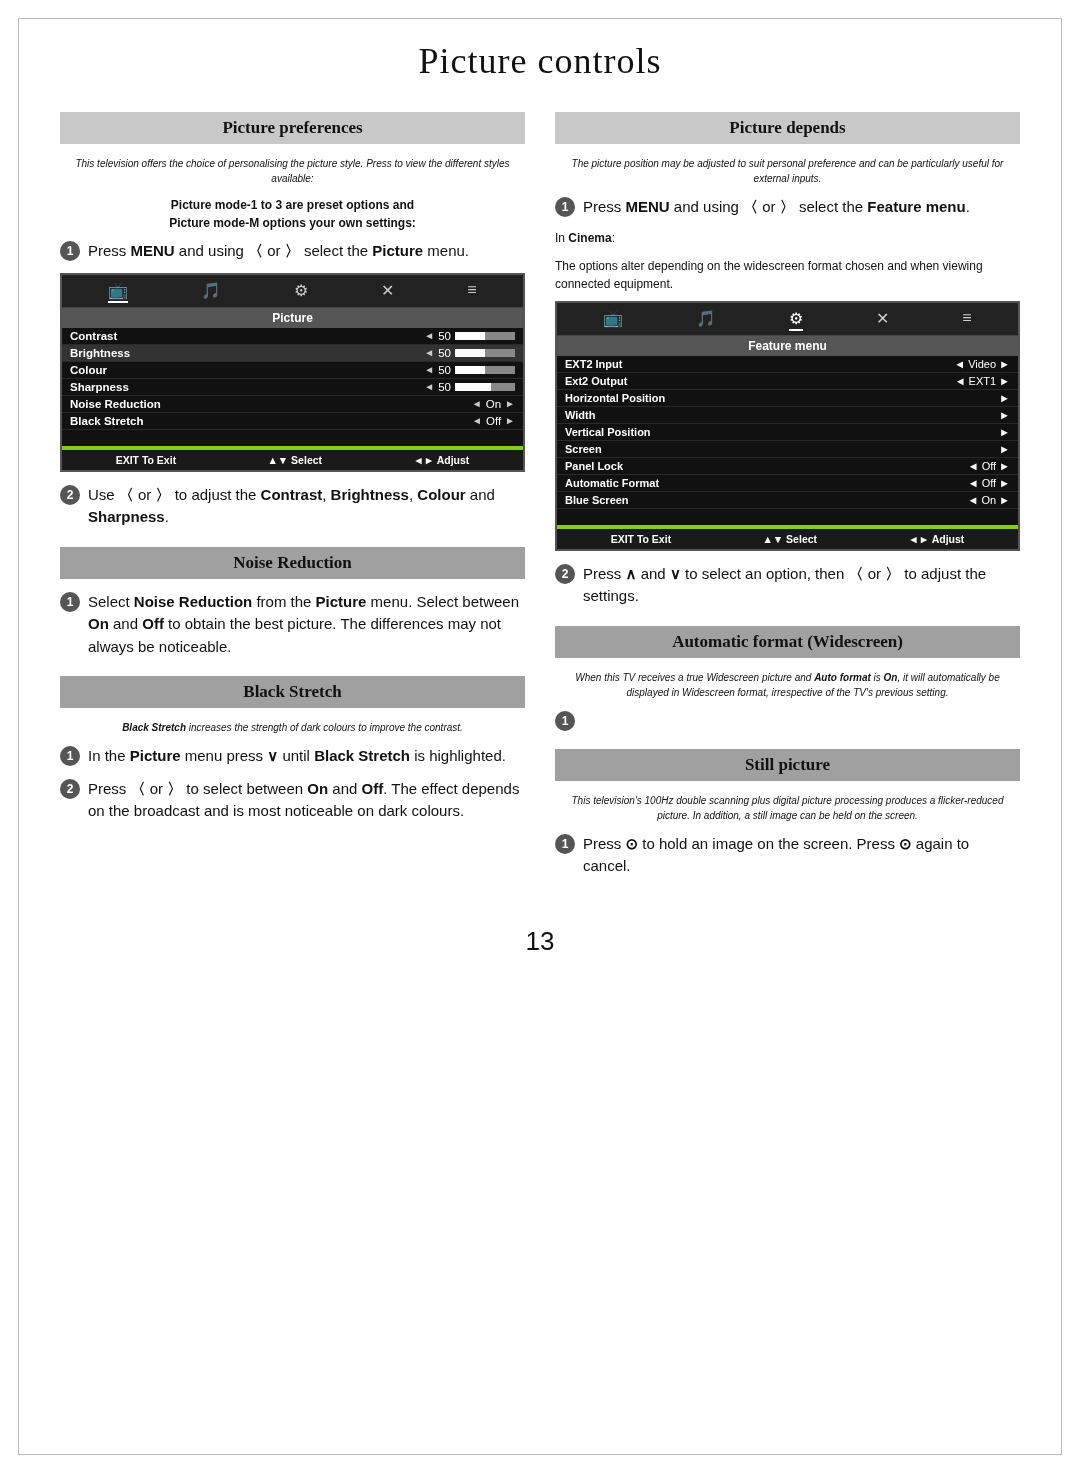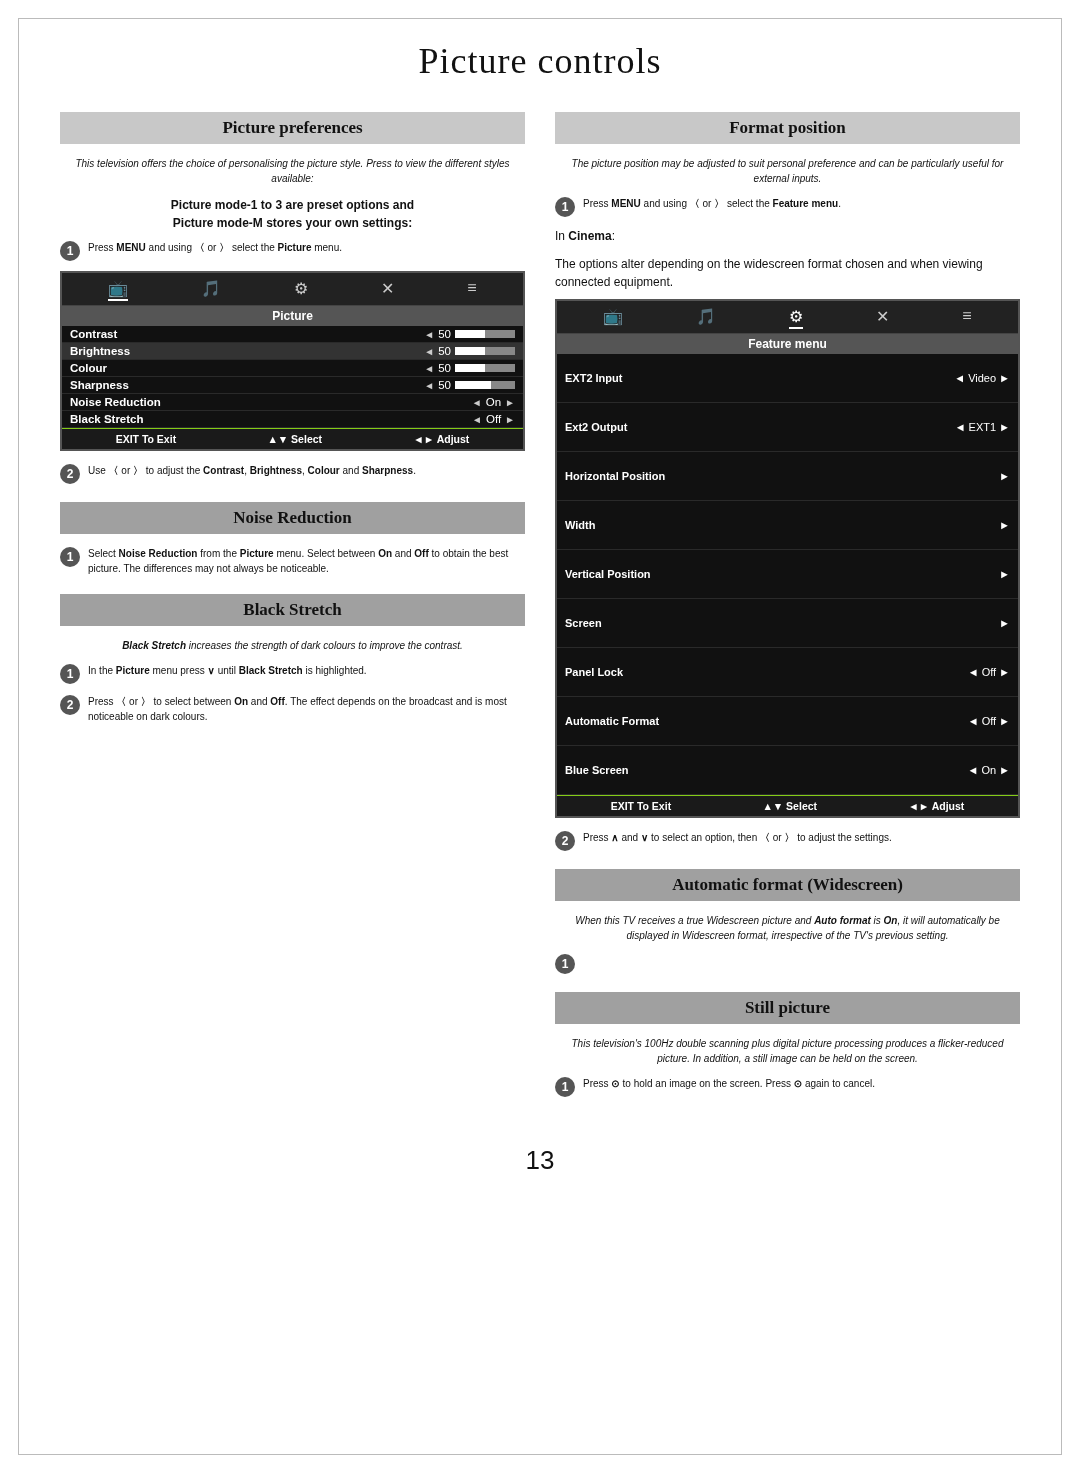--- a/index.html
+++ b/index.html
@@ -90,21 +90,21 @@
       height: 20px;
       min-width: 20px;
       display: flex;
       align-items: center;
       justify-content: center;
       font-size: 12px;
       font-weight: bold;
       margin-top: 1px;
     }
     .step-text {
-      font-size: 10px;
+      font-size: 15px;
       line-height: 1.5;
       flex: 1;
     }
 
     
     .tv-menu {
       border: 2px solid #555;
       background: #111;
       color: #fff;
       font-size: 12px;
@@ -172,33 +172,34 @@
       font-size: 10px;
       color: #ccc;
     }
     .tv-menu-footer {
       display: flex;
       justify-content: space-around;
       padding: 4px 8px;
       background: #1a1a1a;
       font-size: 10.5px;
       color: #ccc;
-      border-top: 1px solid #84cc16;
+      border-top: 4px solid #84cc16;
+      margin-top: 16px;
     }
     .tv-menu-footer span {
       font-weight: bold;
       color: #fff;
     }
 
     
     .tv-menu-row-full {
       display: flex;
       justify-content: space-between;
       align-items: center;
-      padding: 18px 8px;
+      padding: 2px 8px;
       border-bottom: 1px solid #2a2a2a;
       font-size: 11px;
     }
     .tv-menu-row-full .label-col {
       font-weight: bold;
     }
     .tv-menu-row-full .val-col {
       display: flex;
       align-items: center;
       gap: 3px;
@@ -233,21 +234,21 @@
 
       <div class="section-gap">
         <div class="section-header">Picture preferences</div>
 
         <p class="body-text">
           <em><span>This television offers the choice of personalising the picture style. Press  to view the different styles available:</span></em>
         </p>
 
         <p class="body-text-left" style="text-align:center; font-size:12px; margin-bottom:8px;">
           <strong><span>Picture mode-1 to 3 are preset options and</span></strong><br>
-          <strong><span>Picture mode-M stores your own settings:</span></strong>
+          <strong><span>Picture mode-M options your own settings:</span></strong>
         </p>
 
         <div class="step">
           <div class="step-num">1</div>
           <div class="step-text">
             Press <strong>MENU</strong> and using <strong>〈</strong> or <strong>〉</strong> select the <strong>Picture</strong> menu.
           </div>
         </div>
 
         <div class="tv-menu">
@@ -363,21 +364,21 @@
             Press <strong>〈</strong> or <strong>〉</strong> to select between <strong>On</strong> and <strong>Off</strong>. The effect depends on the broadcast and is most noticeable on dark colours.
           </div>
         </div>
       </div>
 
     </div>
 
     <div class="col-right">
 
       <div class="section-gap">
-        <div class="section-header">Format position</div>
+        <div class="section-header">Picture depends</div>
 
         <p class="body-text">
           <em>The picture position may be adjusted to suit personal preference and can be particularly useful for external inputs.</em>
         </p>
 
         <div class="step">
           <div class="step-num">1</div>
           <div class="step-text">
             Press <strong>MENU</strong> and using <strong>〈</strong> or <strong>〉</strong> select the <strong>Feature menu</strong>.
           </div>

